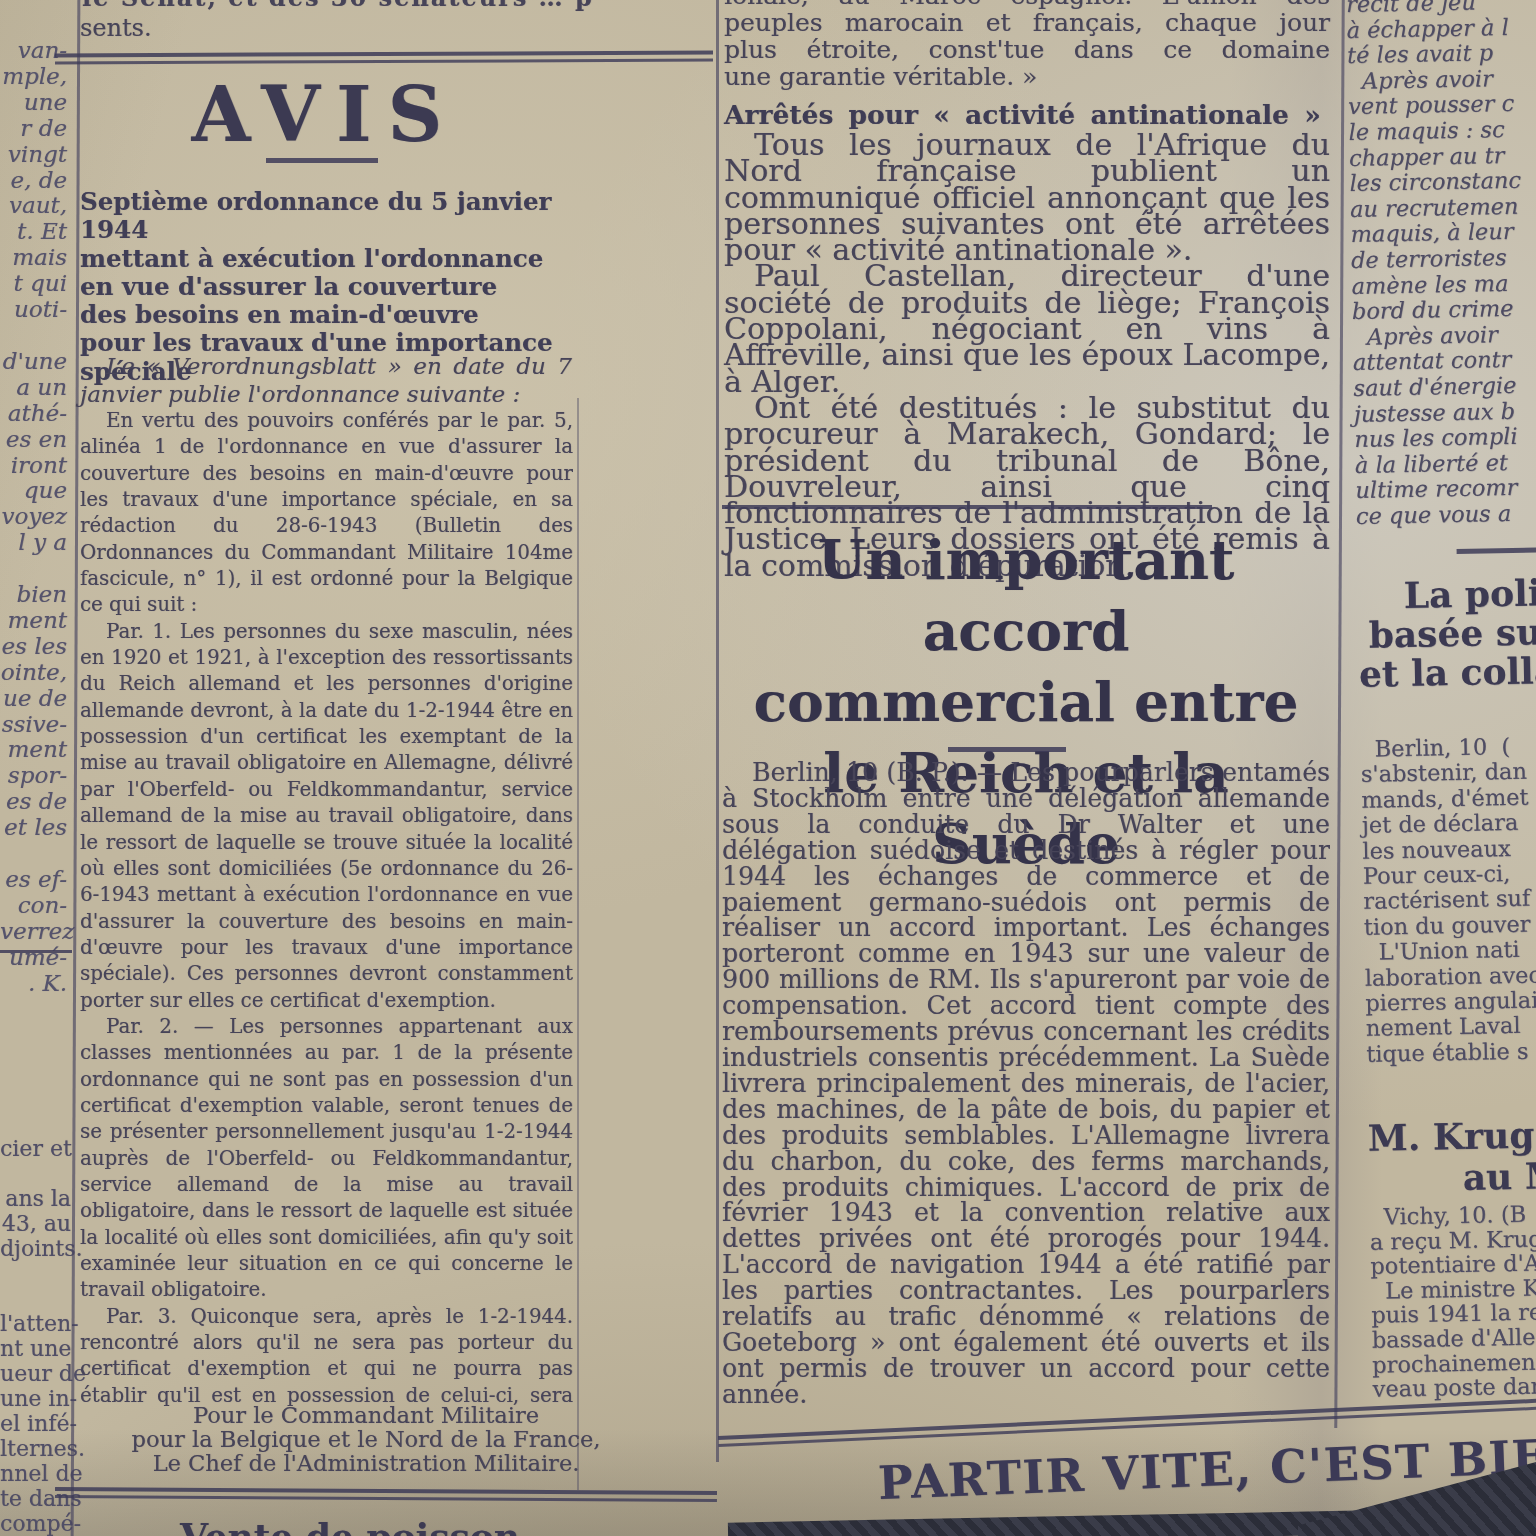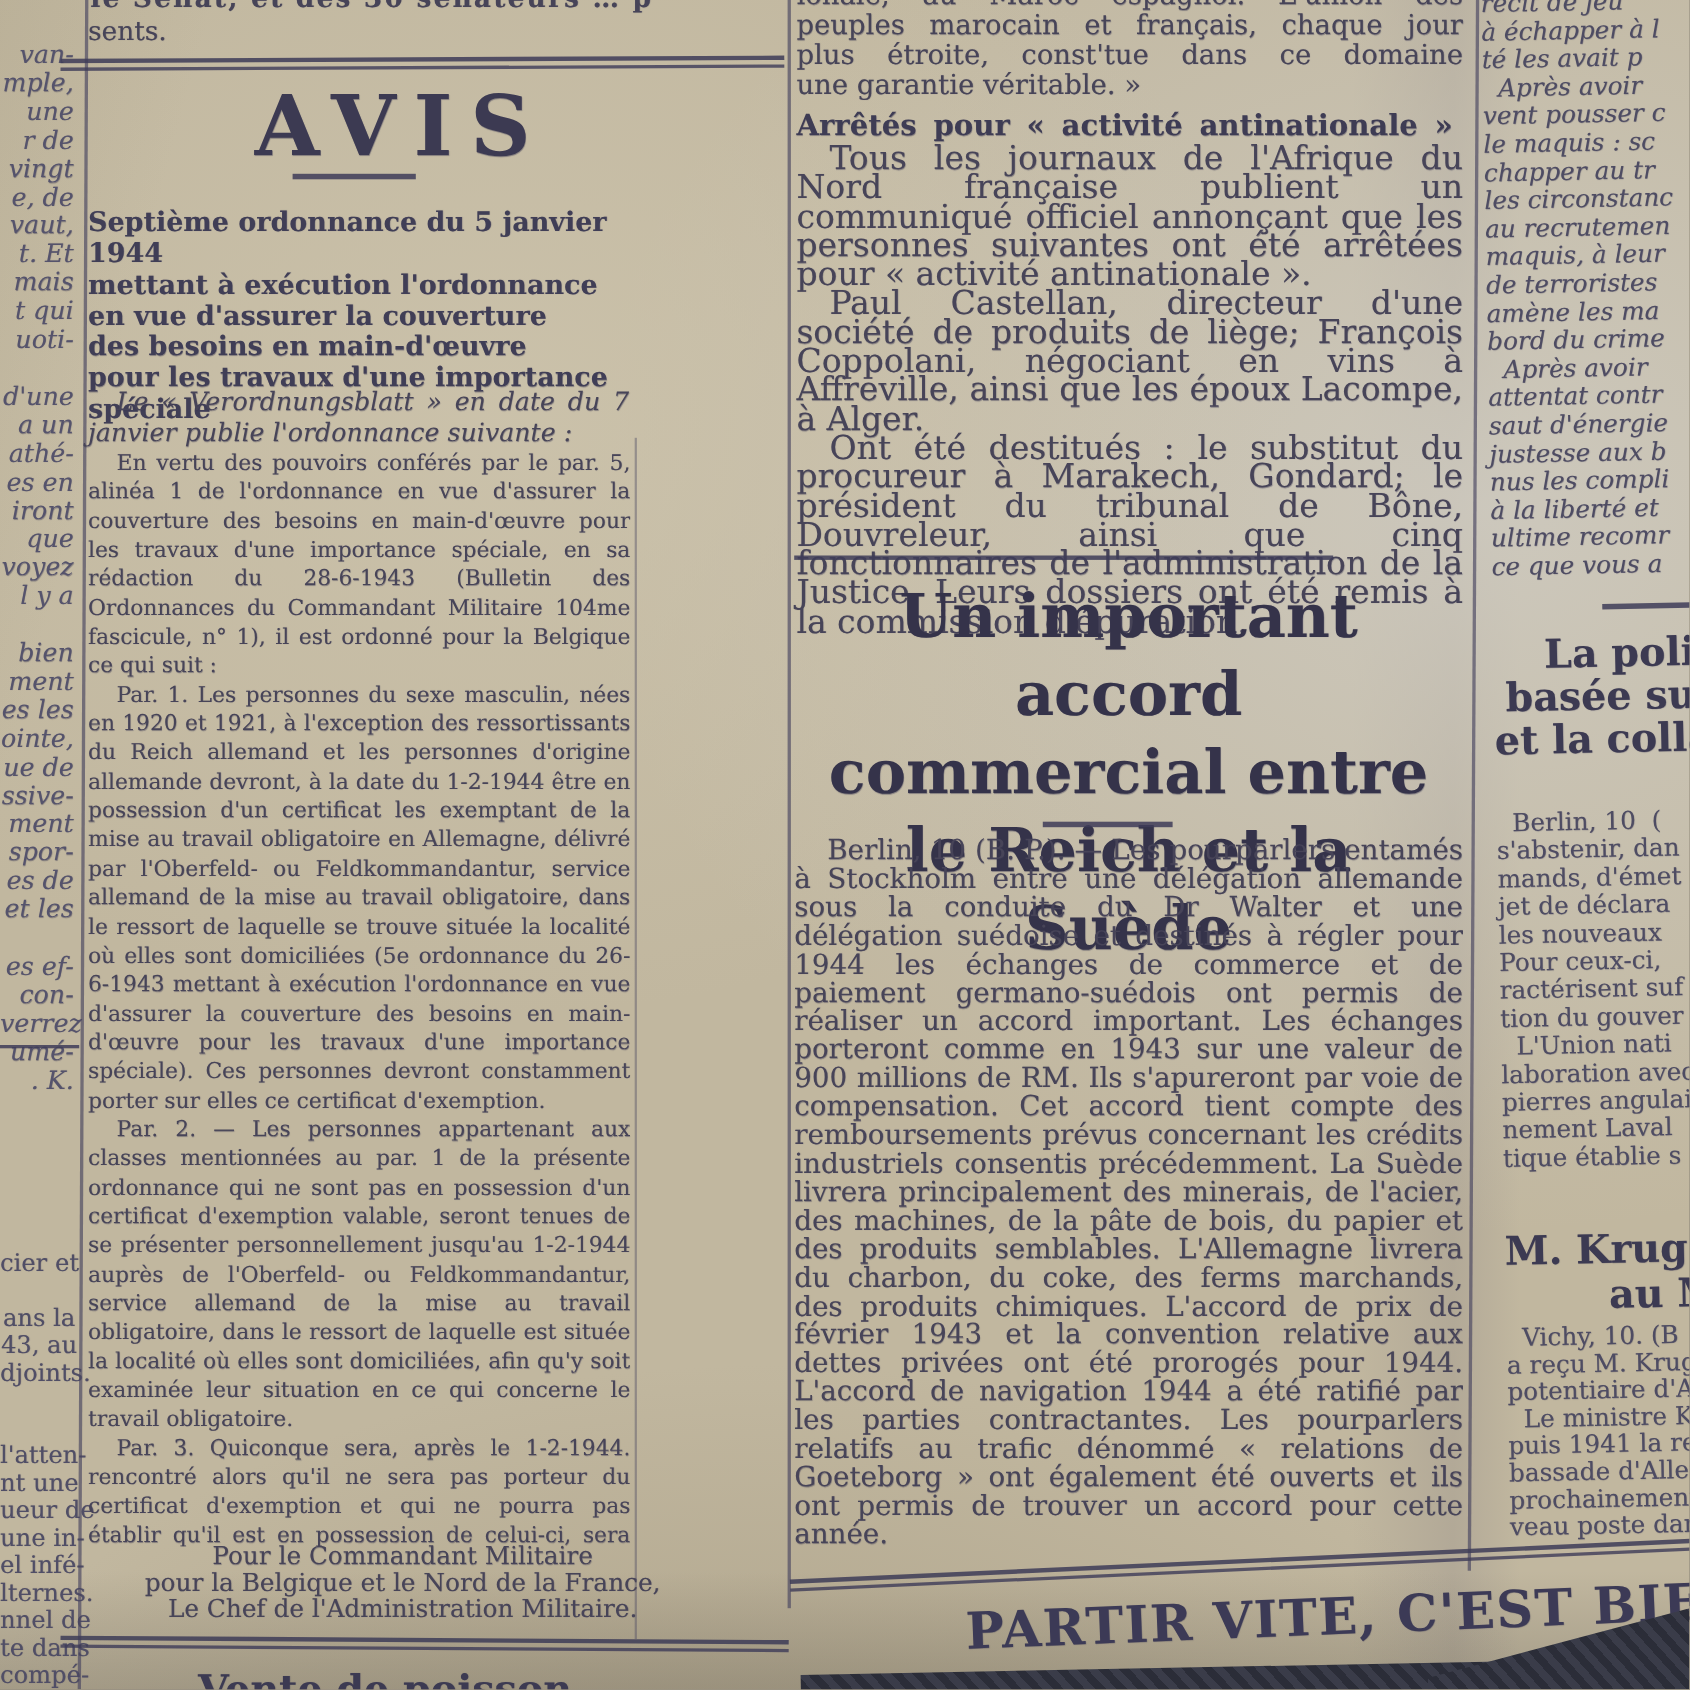--- a/index.html
+++ b/index.html
@@ -18,36 +18,36 @@
   }
   #page *{position:absolute;box-sizing:border-box;}
   .txt{text-shadow:0.4px 0.4px 0.7px rgba(58,56,82,.45);}
   .vrule{width:3px;background:rgba(70,68,95,.65);}
   .drule{height:11px;border-top:4px solid rgba(62,60,88,.85);border-bottom:3px solid rgba(62,60,88,.8);}
   .srule{background:rgba(62,60,88,.85);}
 
   
   #left-strip-italic{left:0;top:2px;width:72px;text-align:right;padding-right:5px;
     font-style:italic;font-size:23px;line-height:25.9px;color:#55536c;margin-top:36px;}
-  #left-strip-plain{left:0;top:1136px;width:76px;text-align:center;padding-right:5px;
+  #left-strip-plain{left:0;top:1136px;width:76px;text-align:right;padding-right:5px;
     font-size:22px;line-height:25px;color:#504e66;}
   .strip-line{position:static !important;white-space:pre;}
   #strip-rule{left:0;top:950px;width:72px;height:3px;}
 
   #vrule-1{left:74px;top:0;height:1536px;transform:rotate(.25deg);}
   #vrule-2{left:716px;top:0;height:1462px;}
   #vrule-3{left:1338px;top:0;height:1428px;transform:rotate(.3deg);}
   #lc-inner-rule{left:577px;top:398px;width:2px;height:1092px;background:rgba(70,68,95,.4);}
 
   
   #lc-topcut{left:82px;top:-17px;width:600px;font-size:24px;font-weight:bold;letter-spacing:2px;}
   #lc-sents{left:80px;top:14px;font-size:24px;}
   #lc-rule-top{left:55px;top:52px;width:658px;transform:rotate(-.25deg);}
   #avis-title{left:80px;top:70px;width:490px;text-align:center;
-    font-size:76px;font-weight:bold;letter-spacing:16px;color:#3c3a52;margin-left:40px;}
+    font-size:76px;font-weight:bold;letter-spacing:16px;color:#3c3a52;}
   #avis-underline{left:266px;top:158px;width:112px;height:5px;}
   #lc-subhead{left:80px;top:188px;width:490px;
     font-size:24.5px;font-weight:bold;line-height:28.3px;color:#403e56;}
   .shead-line{position:static !important;}
   #lc-intro{left:80px;top:352px;width:492px;font-style:italic;font-size:23px;line-height:28px;
     text-align:justify;text-indent:26px;}
   #lc-body{left:80px;top:408px;width:493px;height:998px;overflow:hidden;
     font-size:19.8px;line-height:26.35px;text-align:justify;}
   .para{position:static !important;text-indent:26px;margin:0;}
   #lc-signatures{left:80px;top:1404px;width:572px;text-align:center;

